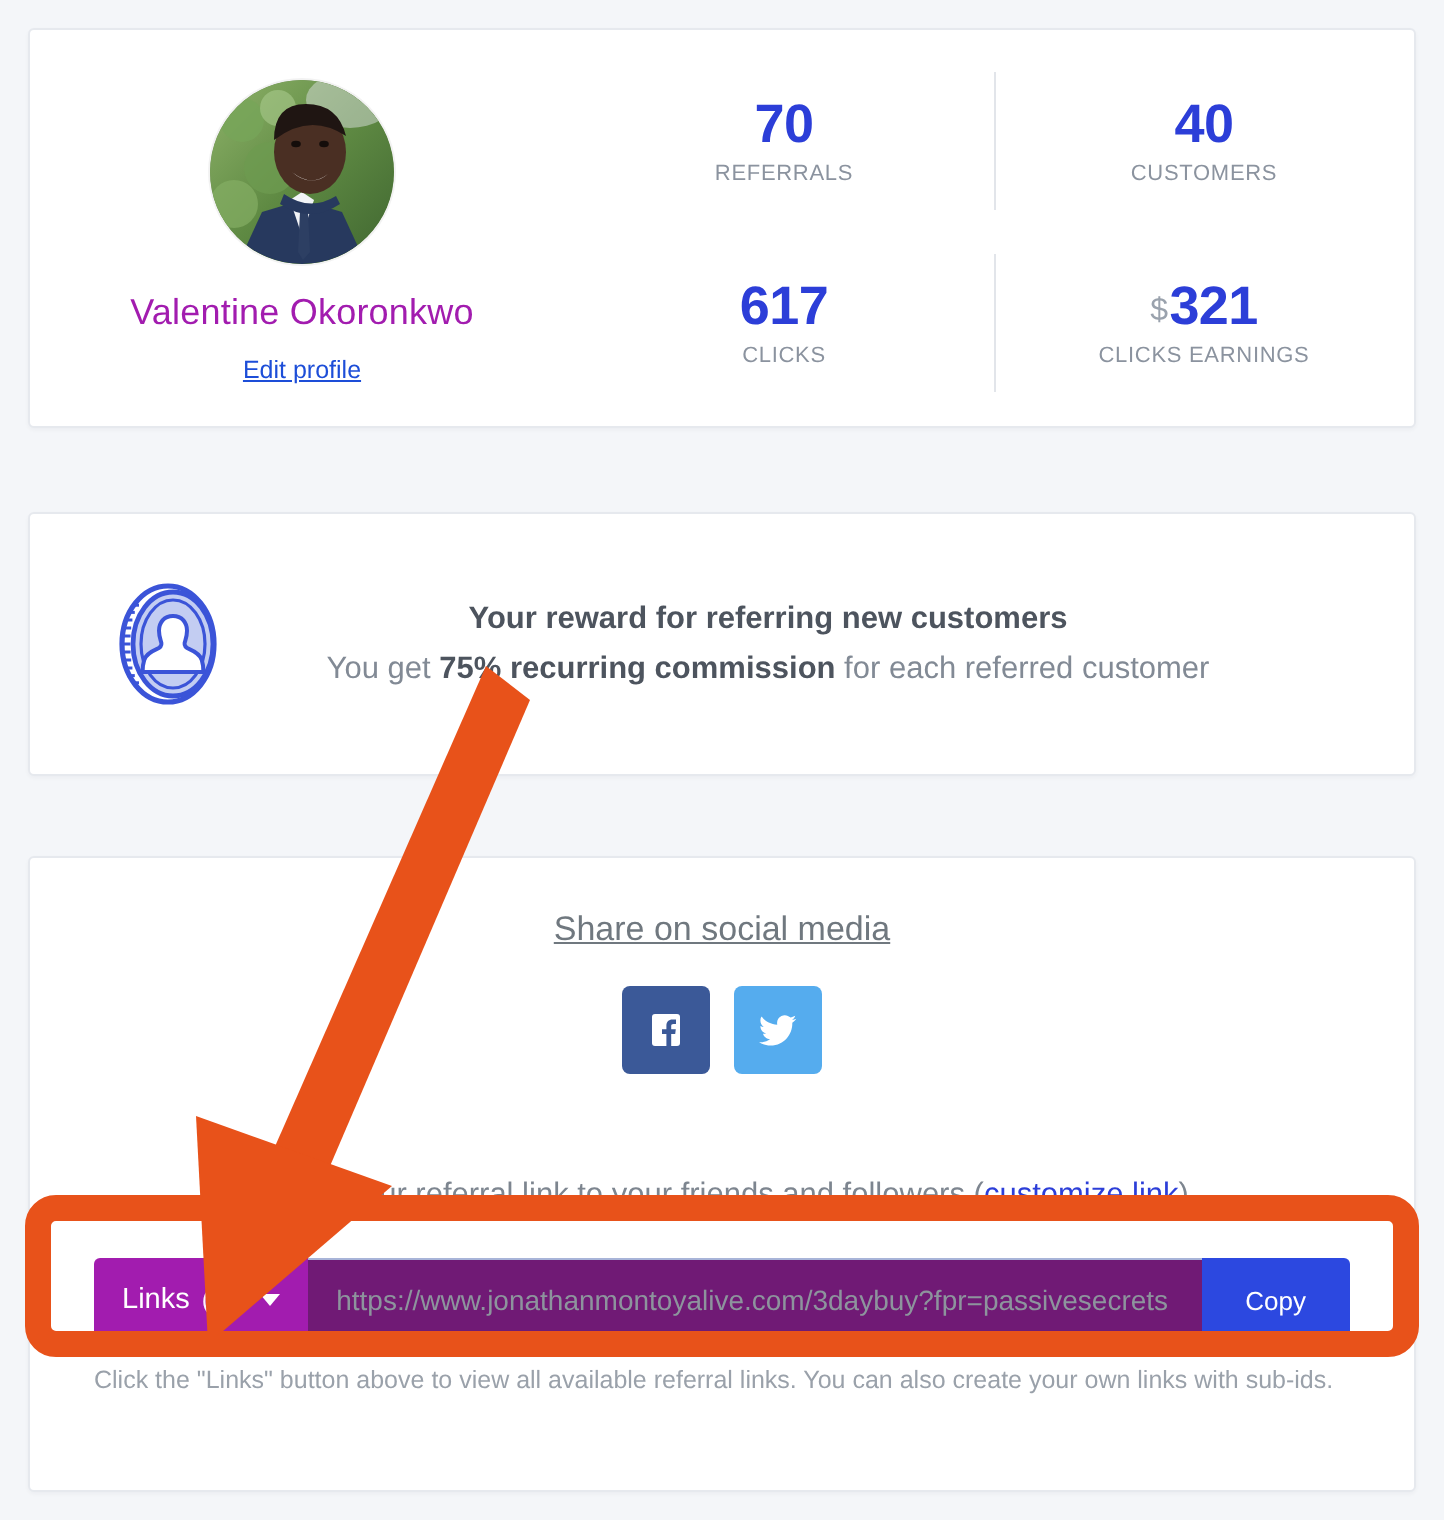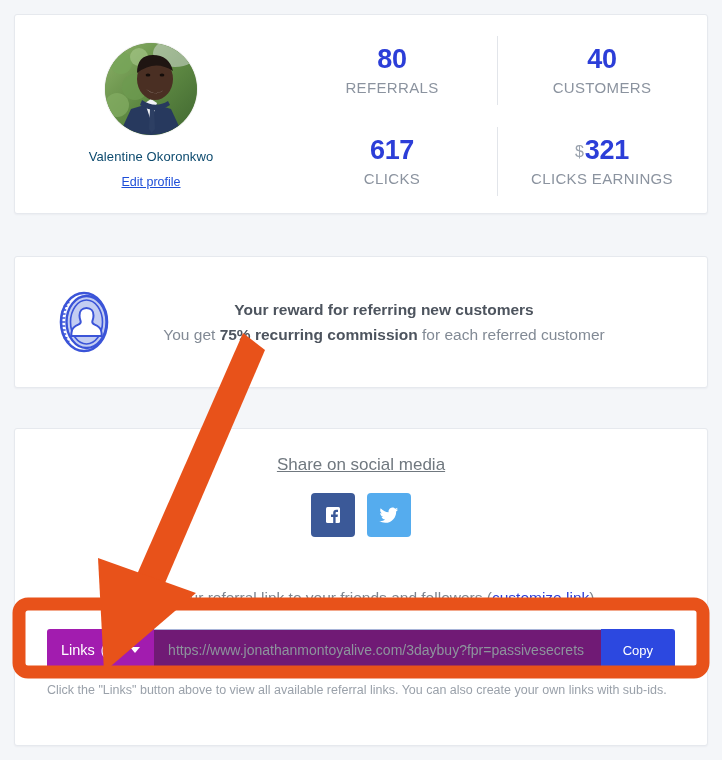--- a/index.html
+++ b/index.html
@@ -54,22 +54,22 @@
     border-radius: 50%;
     overflow: hidden;
     position: relative;
     background: #6f8f57;
     box-shadow: 0 0 0 1px rgba(0,0,0,0.05);
   }
   .avatar svg { display: block; width: 100%; height: 100%; }
 
   .profile-name {
     margin-top: 14px;
-    font-size: 13px;
-    color: #0c4a6e;
+    font-size: 18px;
+    color: #a21caf;
     letter-spacing: 0.1px;
     white-space: nowrap;
   }
 
   .edit-profile {
     margin-top: 11px;
     font-size: 12.5px;
     color: #1d4ed8;
     text-decoration: underline;
     cursor: pointer;
@@ -109,21 +109,21 @@
   }
   .stat-value .currency {
     font-size: 16px;
     font-weight: normal;
     color: #9aa2ad;
     vertical-align: 2px;
     margin-right: 1px;
   }
   .stat-label {
     margin-top: 5px;
-    font-size: 15px;
+    font-size: 11px;
     color: #8b939f;
     letter-spacing: 0.35px;
   }
 
   
   #reward-card { top: 256px; height: 132px; }
   .reward-inner {
     display: flex;
     align-items: center;
     height: 100%;
@@ -286,21 +286,21 @@
               <path d="M37 57 q13 9 26 1 l2 4 q-15 10 -30 0 Z" fill="#27395e"></path>
             </g>
           </svg>
         </div>
         <div class="profile-name">Valentine Okoronkwo</div>
         <div class="edit-profile">Edit profile</div>
       </div>
 
       <div class="stats-grid">
         <div class="stat">
-          <div class="stat-value">80</div>
+          <div class="stat-value">70</div>
           <div class="stat-label">REFERRALS</div>
         </div>
         <div class="stat divided">
           <div class="stat-value">40</div>
           <div class="stat-label">CUSTOMERS</div>
         </div>
         <div class="stat">
           <div class="stat-value">617</div>
           <div class="stat-label">CLICKS</div>
         </div>

